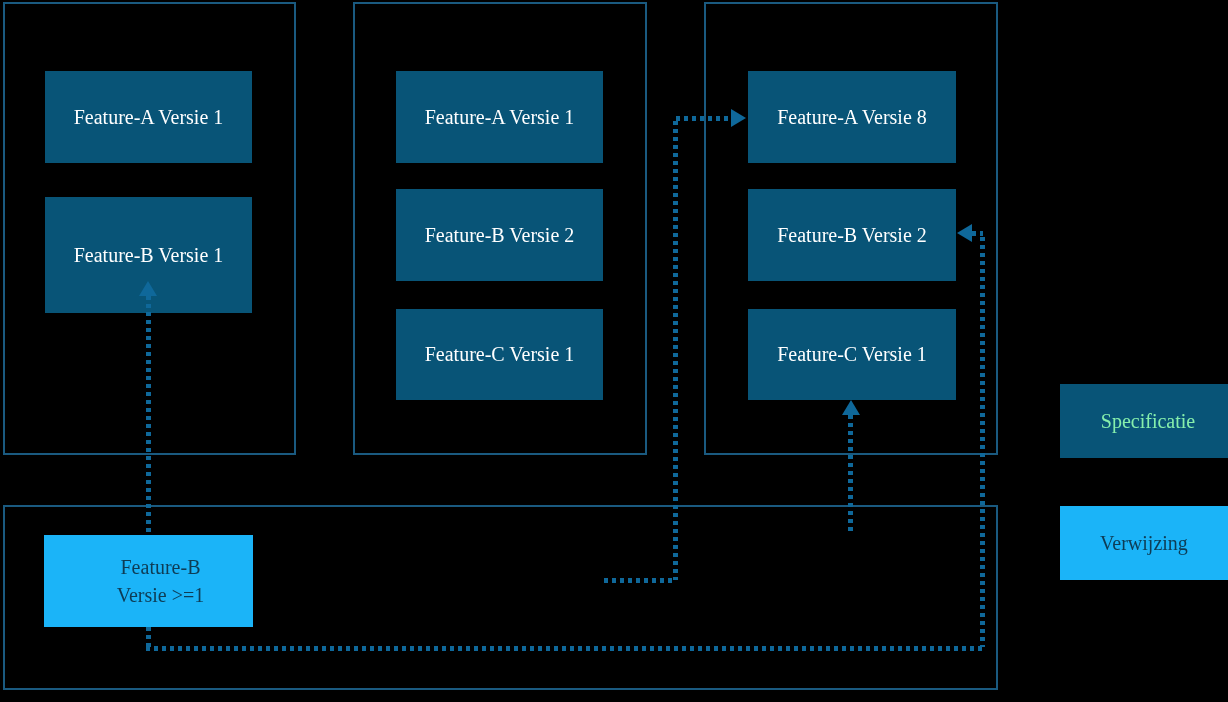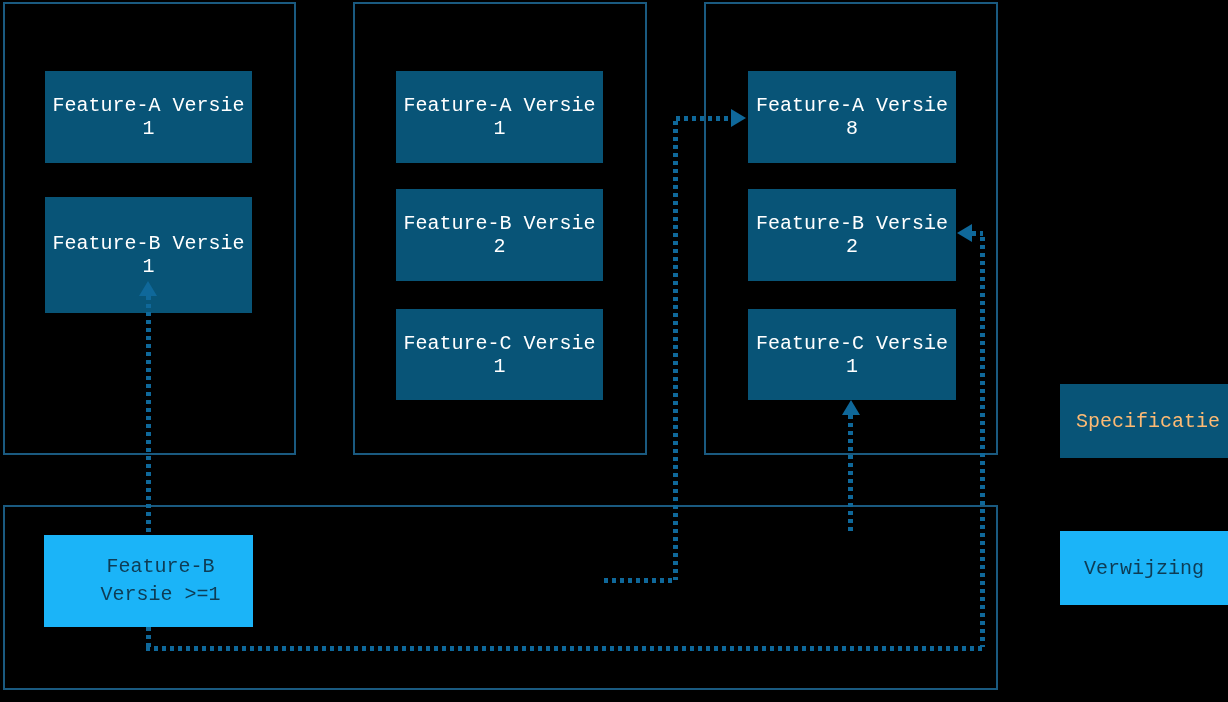--- a/index.html
+++ b/index.html
@@ -6,21 +6,21 @@
     margin: 0;
     padding: 0;
     background: #000000;
   }
   .canvas {
     position: relative;
     width: 1228px;
     height: 702px;
     background: #000000;
     overflow: hidden;
-    font-family: Liberation Mono, monospace;
+    font-family: Liberation Serif, serif;
   }
   .group-container {
     position: absolute;
     border: 2px solid #1a5a80;
     box-sizing: border-box;
     background: transparent;
   }
   .spec-box {
     position: absolute;
     background: #085477;
@@ -41,21 +41,21 @@
     align-items: center;
     justify-content: center;
     font-size: 20px;
     line-height: 28px;
     text-align: center;
     box-sizing: border-box;
   }
   .legend-spec {
     position: absolute;
     background: #085477;
-    color: #fdba74;
+    color: #86efac;
     display: flex;
     align-items: center;
     justify-content: center;
     font-size: 20px;
     box-sizing: border-box;
     padding-left: 8px;
   }
   .legend-ref {
     position: absolute;
     background: #1bb4f8;
@@ -136,21 +136,21 @@
   </div>
 
   <div class="ref-box" style="left:44px; top:535px; width:209px; height:92px;padding-left:24px;">
     <span>Feature-B</span>
     <span>Versie &gt;=1</span>
   </div>
 
   <div class="legend-spec" style="left:1060px; top:384px; width:168px; height:74px;">
     <span>Specificatie</span>
   </div>
-  <div class="legend-ref" style="left:1060px; top:506px; width:168px; height:74px;margin-top:25px;">
+  <div class="legend-ref" style="left:1060px; top:506px; width:168px; height:74px;">
     <span>Verwijzing</span>
   </div>
 
   <div>
     <div class="head-up" style="left:139px; top:281px;"></div>
     <div class="vline" style="left:146px; top:296px; height:239px;"></div>
   </div>
 
   <div>
     <div class="vline" style="left:146px; top:627px; height:20px;"></div>

